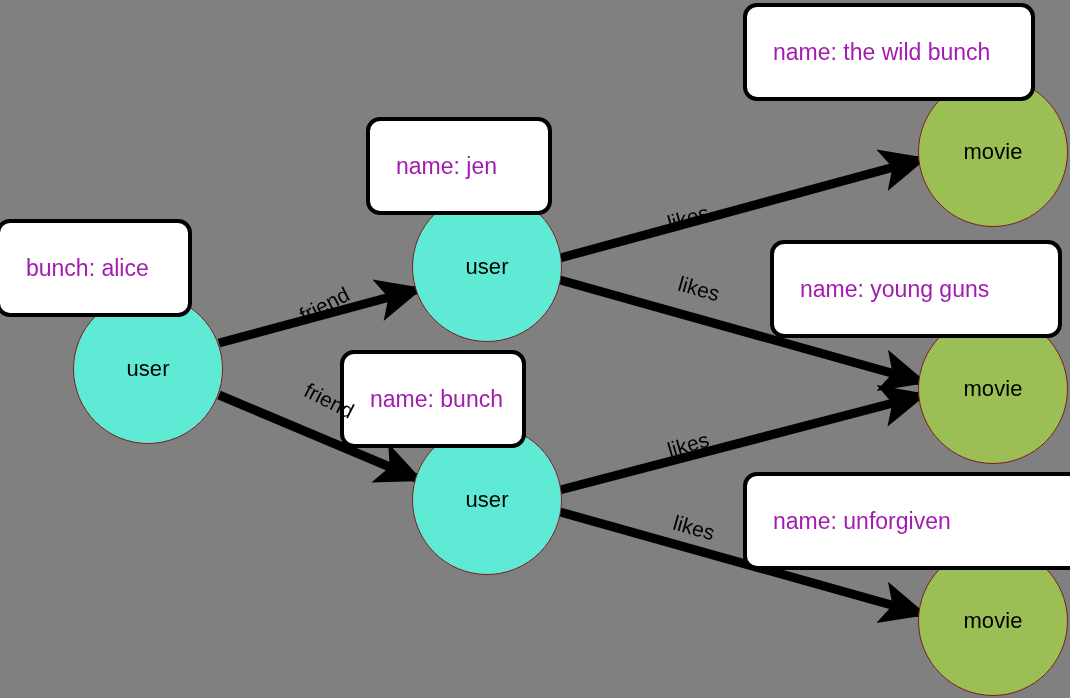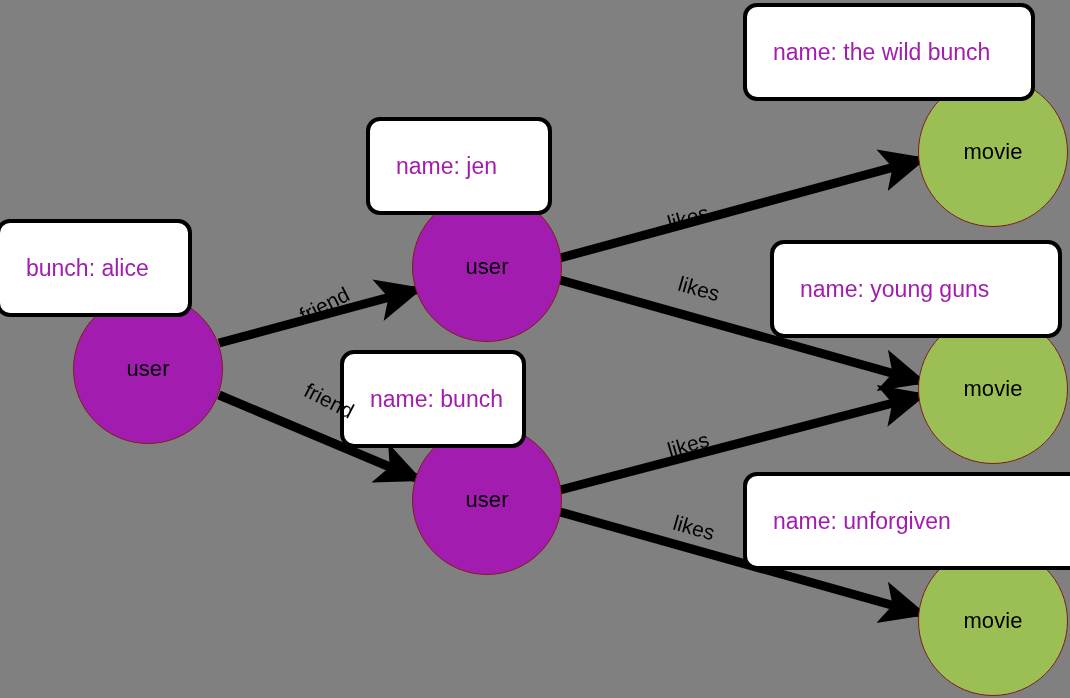--- a/index.html
+++ b/index.html
@@ -30,21 +30,21 @@
   .node {
     position: absolute;
     border: 1px solid #7f1d1d;
     border-radius: 50%;
     box-sizing: border-box;
     display: flex;
     align-items: center;
     justify-content: center;
     z-index: 2;
   }
-  .node-user   { background: #a21caf; justify-content: center; }
+  .node-user   { background: #5eead4; justify-content: center; }
   .node-movie  { background: #9BBF54; }
   .node-label {
     font-size: 22px;
     color: #000000;
     line-height: 1;
     letter-spacing: 0.1px;
   }
   .prop-box {
     position: absolute;
     background: #FFFFFF;

